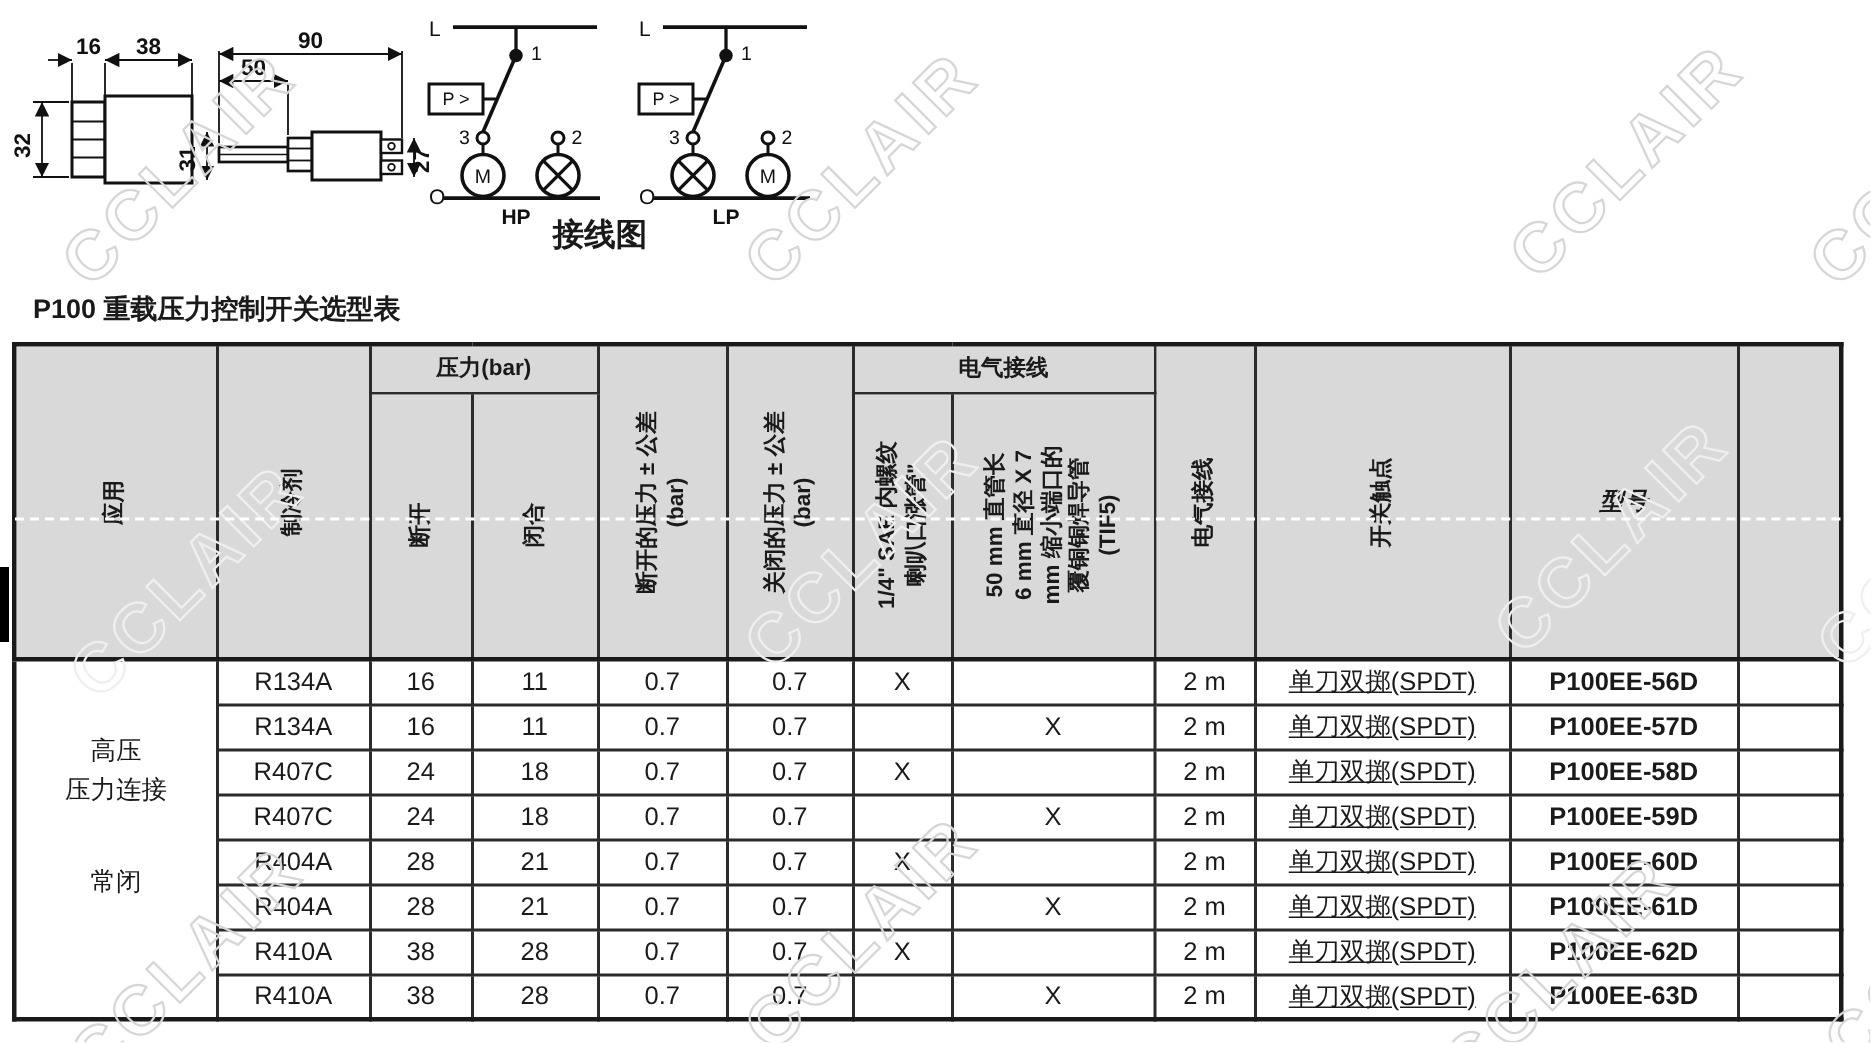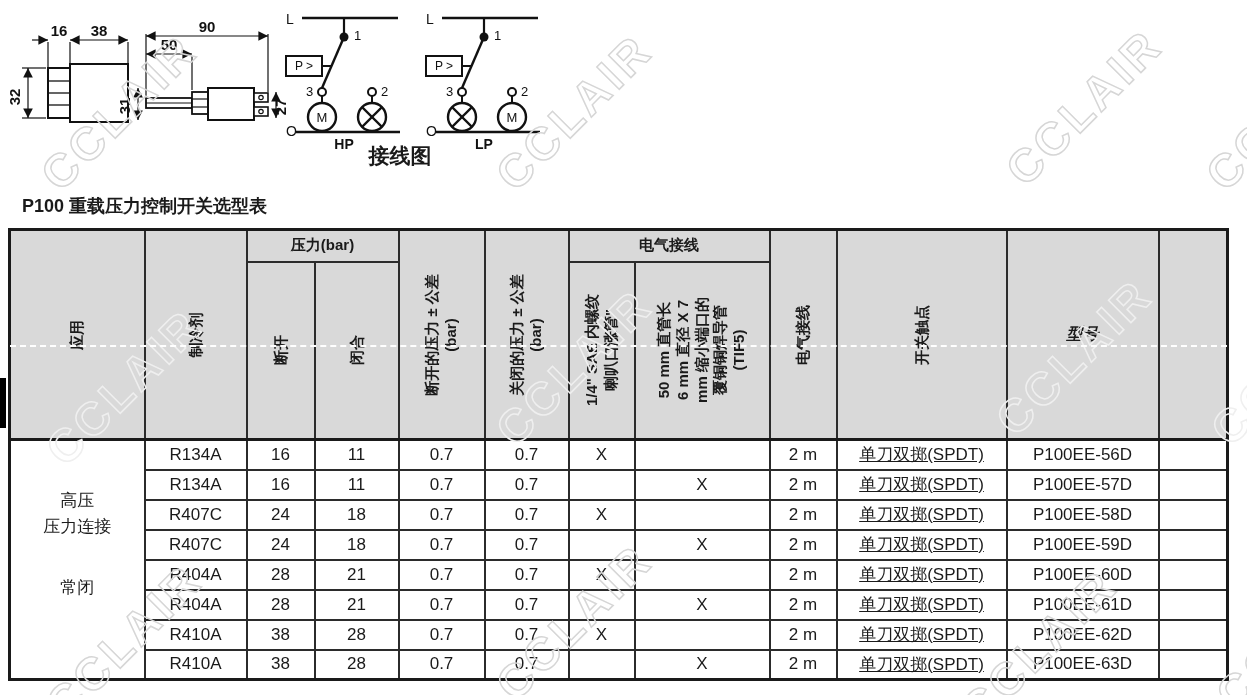--- a/index.html
+++ b/index.html
@@ -36,21 +36,21 @@
   tr.hdr2{height:178px;}
   table.sel tbody tr{height:30px;}
   table.sel tbody td{text-align:center;font-size:17px;vertical-align:middle;background:#fff;}
   .band-label{font-size:15px;text-align:center;}
   .hlabel{font-size:16px;text-align:center;font-style:italic;}
   .rot{position:absolute;top:50%;left:50%;transform:translate(-50%,-50%) rotate(-90deg);
        white-space:nowrap;font-size:15px;line-height:1.25;text-align:center;}
   .app-cell{position:relative;font-size:17px;}
   .app-top{position:absolute;top:18px;left:0;right:0;text-align:center;line-height:1.55;margin-top:29px;}
   .app-bottom{position:absolute;top:135px;left:0;right:0;}
-  td.model{font-weight:normal;font-size:16px;}
+  td.model{font-weight:bold;font-size:16px;}
   td.contact{font-size:15px;text-decoration:underline;}
 
   
   .dashline{position:absolute;left:0;top:345px;width:1247px;border-top:2px dashed var(--dash);z-index:45;pointer-events:none;}
   .side-tab{position:absolute;left:0;top:378px;width:6px;height:50px;background:var(--tab);z-index:46;}
 </style>
 </head>
 <body>
 
 <div class="page">

